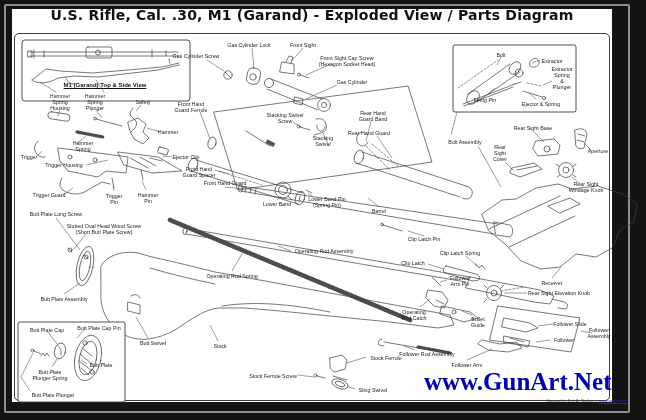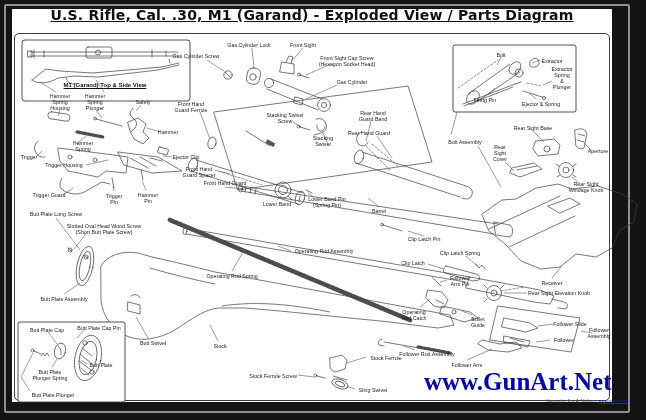--- a/index.html
+++ b/index.html
@@ -4,21 +4,21 @@
 <style>
   html,body{margin:0;padding:0;background:#000;}
   .stage{position:relative;width:646px;height:420px;background:#141414;overflow:hidden;
          font-family:"Liberation Sans",sans-serif;}
   .frame-ridge{position:absolute;left:4px;top:4px;right:16px;bottom:7px;
                border:2px solid #8f8f8f;border-radius:2px;}
   .page{position:absolute;left:12px;top:9px;width:600px;height:393px;background:#ffffff;}
   .content-border{position:absolute;left:14px;top:33px;width:594px;height:366px;
                   border:1px solid #3c3c3c;border-radius:5px;}
   .title{position:absolute;left:12px;top:7px;width:600px;text-align:center;
-         font:700 14px "DejaVu Sans",sans-serif;color:#101010;text-decoration:underline;
+         font:700 14px "DejaVu Sans",sans-serif;color:#101010;
          letter-spacing:.2px;}
   .art{position:absolute;left:0;top:0;width:646px;height:420px;}
   .ln{stroke:#3d3d3d;stroke-width:.7;fill:none;stroke-linecap:round;stroke-linejoin:round;}
   .box{stroke:#3c3c3c;stroke-width:.9;fill:#ffffff;}
   .ld{stroke:#4a4a4a;stroke-width:.55;fill:none;}
   .dash{stroke:#4a4a4a;stroke-width:.6;fill:none;stroke-dasharray:2.2,1.8;}
   .spring{stroke:#4d4d4d;stroke-width:4.6;stroke-dasharray:1.1,1.2;fill:none;}
   .spring2{stroke:#4d4d4d;stroke-width:3.2;stroke-dasharray:1,1.1;fill:none;}
   .lbl{position:absolute;transform:translateX(-50%);text-align:center;white-space:pre-line;
        font:400 5.3px/1.14 "Liberation Sans",sans-serif;color:#1c1c1c;}

